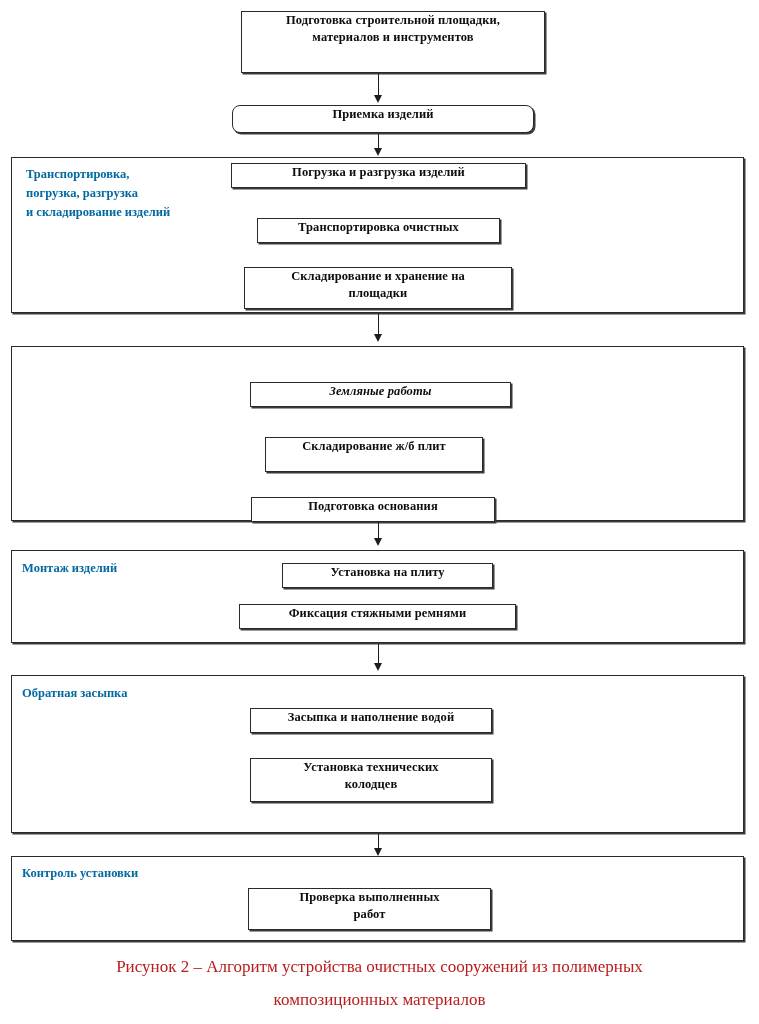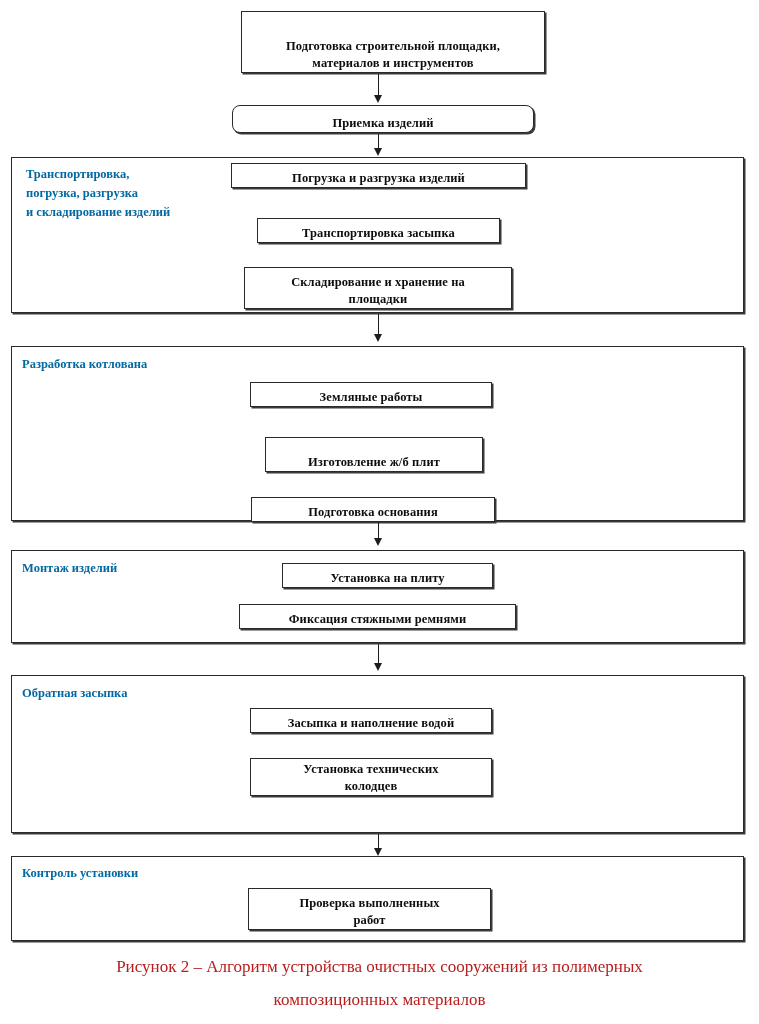--- a/index.html
+++ b/index.html
@@ -36,21 +36,21 @@
     font-family: "Liberation Serif", "DejaVu Serif", serif;
     font-weight: bold;
     font-size: 12.5px;
     line-height: 17px;
     letter-spacing: 0.1px;
     color: #0d0d0d;
     white-space: pre-line;
   }
   .box.centerbox {
     display: flex;
-    align-items: flex-end;
+    align-items: flex-start;
     justify-content: center;
   }
 
   
   .section {
     position: absolute;
     box-sizing: border-box;
     border: 1px solid #2a2a2a;
     background: #ffffff;
     box-shadow: 1.5px 1.5px 0 0 #3a3a3a;
@@ -117,41 +117,40 @@
   </div>
   <div class="section-title" style="left: 26px; top: 165px; width: 215px; white-space: pre-line;">Транспортировка,
 погрузка, разгрузка
 и складирование изделий</div>
 
   <div class="box centerbox" style="left:231px; top:163px; width:295px; height:25px;">
     <span class="box-text" style="white-space: pre-line;">Погрузка и разгрузка изделий</span>
   </div>
 
   <div class="box centerbox" style="left:257px; top:218px; width:243px; height:25px;">
-    <span class="box-text" style="white-space: pre-line;">Транспортировка засыпка</span>
+    <span class="box-text" style="white-space: pre-line;">Транспортировка очистных</span>
   </div>
 
   <div class="box centerbox" style="left:244px; top:267px; width:268px; height:42px;">
     <span class="box-text" style="white-space: pre-line;">Складирование и хранение на
 площадки</span>
   </div>
 
   <div class="conn-line" style="left:378px; top:314px; height:20px;"></div>
   <div class="conn-arrow" style="left:373.5px; top:334px;"></div>
 
   <div class="section" style="left:11px; top:346px; width:733px; height:175px;">
   </div>
-  <div class="section-title" style="left: 22px; top: 355px; width: 220px; white-space: pre-line;">Разработка котлована</div>
-
-  <div class="box centerbox" style="left:250px; top:382px; width:242px; height:25px;">
+
+  <div class="box centerbox" style="left:250px; top:382px; width:261px; height:25px;font-style:italic;">
     <span class="box-text" style="white-space: pre-line;">Земляные работы</span>
   </div>
 
   <div class="box centerbox" style="left:265px; top:437px; width:218px; height:35px;">
-    <span class="box-text" style="white-space: pre-line;">Изготовление ж/б плит</span>
+    <span class="box-text" style="white-space: pre-line;">Складирование ж/б плит</span>
   </div>
 
   <div class="box centerbox" style="left:251px; top:497px; width:244px; height:25px;">
     <span class="box-text" style="white-space: pre-line;">Подготовка основания</span>
   </div>
 
   <div class="conn-line" style="left:378px; top:522px; height:16px;"></div>
   <div class="conn-arrow" style="left:373.5px; top:538px;"></div>
 
   <div class="section" style="left:11px; top:550px; width:733px; height:93px;">
@@ -170,21 +169,21 @@
   <div class="conn-arrow" style="left:373.5px; top:663px;"></div>
 
   <div class="section" style="left:11px; top:675px; width:733px; height:158px;">
   </div>
   <div class="section-title" style="left: 22px; top: 684px; width: 220px; white-space: pre-line;">Обратная засыпка</div>
 
   <div class="box centerbox" style="left:250px; top:708px; width:242px; height:25px;">
     <span class="box-text" style="white-space: pre-line;">Засыпка и наполнение водой</span>
   </div>
 
-  <div class="box centerbox" style="left:250px; top:758px; width:242px; height:38px;">
+  <div class="box centerbox" style="left:250px; top:758px; width:242px; height:44px;">
     <span class="box-text" style="white-space: pre-line;">Установка технических
 колодцев</span>
   </div>
 
   <div class="conn-line" style="left:378px; top:834px; height:14px;"></div>
   <div class="conn-arrow" style="left:373.5px; top:848px;"></div>
 
   <div class="section" style="left:11px; top:856px; width:733px; height:85px;">
   </div>
   <div class="section-title" style="left: 22px; top: 864px; width: 220px; white-space: pre-line;">Контроль установки</div>

